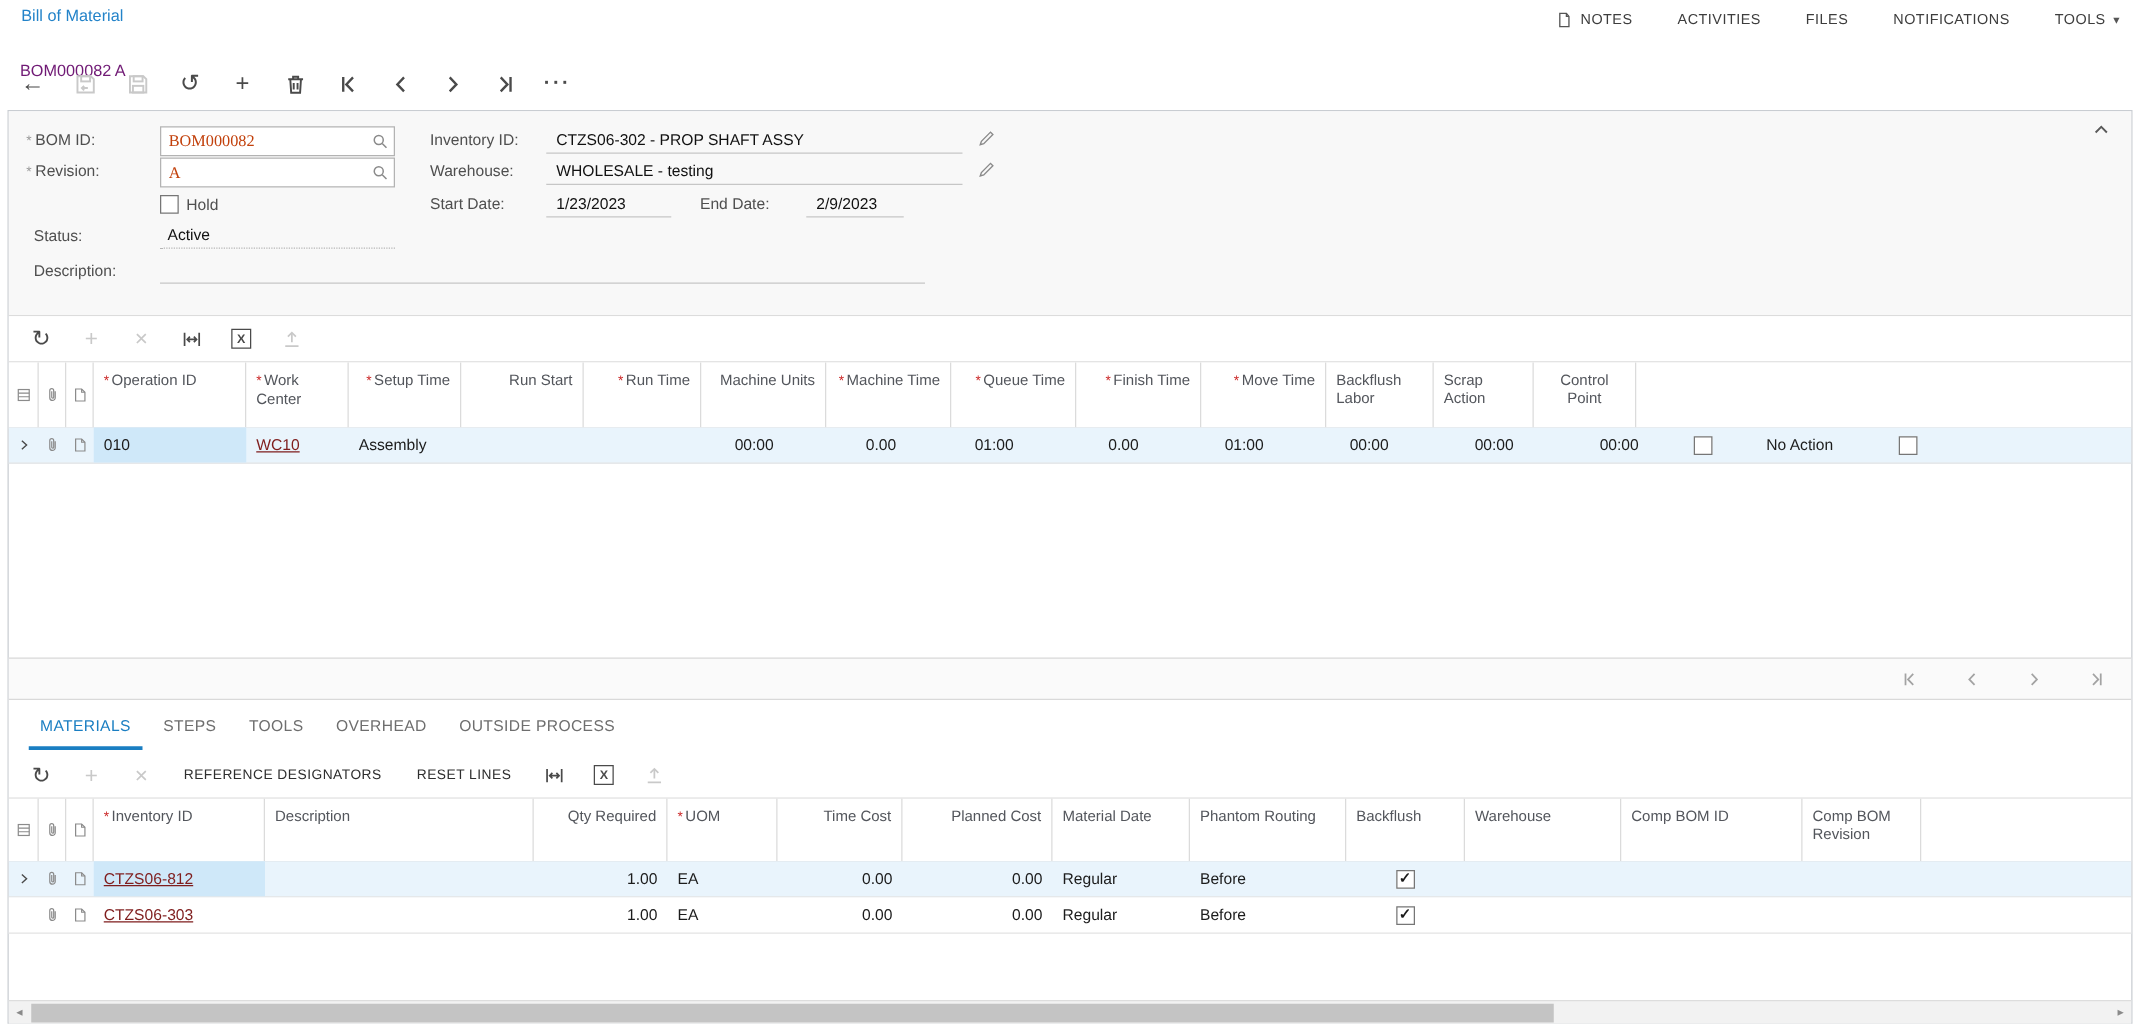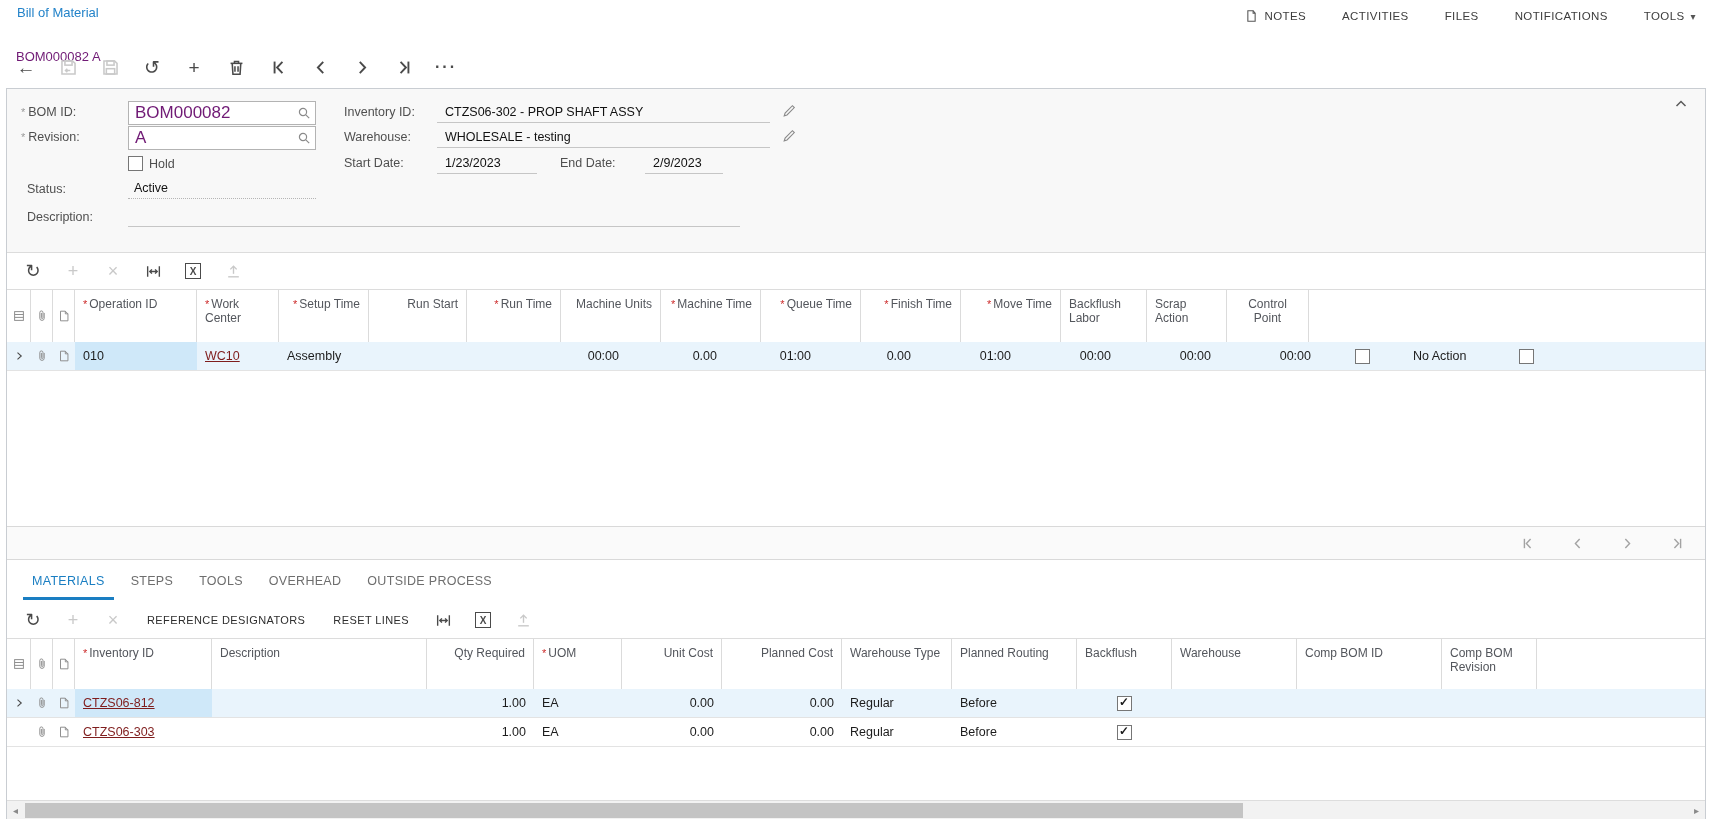--- a/index.html
+++ b/index.html
@@ -21,21 +21,21 @@
   .tbtn.nav svg{stroke-width:1.6;}
   .ellip{font-size:16px;font-weight:bold;letter-spacing:2px;color:#4a4a4a;}
   
   .content{left:6px;top:88px;width:1698px;height:729px;border:1px solid #c9cdd2;background:#fff;}
   
   .form-panel{left:0;top:0;width:100%;height:163px;background:#f8f8f8;border-bottom:1px solid #dcdcdc;}
   .flabel{font-size:12.5px;color:#4f4f4f;white-space:nowrap;}
   .req{color:#9a9a9a;margin-right:3px;font-size:11px;}
   .hreq{color:#cc2a2a;margin-right:2px;font-size:11px;}
   .lookup{left:121px;width:188px;height:24px;border:1px solid #b3b3b3;background:#fff;box-sizing:border-box;}
-  .lookup input{border:0;outline:0;width:100%;height:100%;box-sizing:border-box;padding:0 24px 0 6px;font-size:17px;font-family:Liberation Sans, sans-serif;color:#701a75;background:transparent;}
+  .lookup input{border:0;outline:0;width:100%;height:100%;box-sizing:border-box;padding:0 24px 0 6px;font-size:13px;font-family:Liberation Serif, serif;color:#c2410c;background:transparent;}
   .mag{position:absolute;right:3px;top:3px;width:16px;height:16px;cursor:pointer;}
   .mag svg{stroke:#8a8a8a;fill:none;stroke-width:1.2;width:16px;height:16px;}
   .uline{border-bottom:1px solid #c6c6c6;height:22px;font-size:12.5px;color:#111;display:flex;align-items:center;box-sizing:border-box;}
   .uline.dotted{border-bottom:1px dotted #b5b5b5;}
   .pencil{width:18px;height:18px;cursor:pointer;}
   .pencil svg{stroke:#8a8a8a;fill:none;stroke-width:1.1;width:16px;height:16px;}
   .cb{width:13px;height:13px;border:1px solid #767676;background:#fff;display:inline-block;position:relative;box-sizing:content-box;}
   .cb.checked::after{content:"\2713";position:absolute;left:1px;top:-1px;font-size:12px;line-height:13px;color:#1a1a1a;font-weight:bold;}
   .collapse-btn{right:12px;top:7px;width:20px;height:20px;cursor:pointer;}
   .collapse-btn svg{stroke:#5a5a5a;fill:none;stroke-width:1.5;width:16px;height:16px;}
@@ -473,30 +473,30 @@
     <div class="gc hc m-desc">
         <span>Description</span>
       </div>
     <div class="gc hc r m-qty">
         <span>Qty Required</span>
       </div>
     <div class="gc hc m-uom">
         <span><span class="hreq">*</span><span>UOM</span></span>
       </div>
     <div class="gc hc r m-ucost">
-        <span>Unit Cost</span>
+        <span>Time Cost</span>
       </div>
     <div class="gc hc r m-pcost">
         <span>Planned Cost</span>
       </div>
     <div class="gc hc m-mtype">
-        <span>Warehouse Type</span>
+        <span>Material Date</span>
       </div>
     <div class="gc hc m-phan">
-        <span>Planned Routing</span>
+        <span>Phantom Routing</span>
       </div>
     <div class="gc hc m-bf">
         <span>Backflush</span>
       </div>
     <div class="gc hc m-wh">
         <span>Warehouse</span>
       </div>
     <div class="gc hc m-cbom">
         <span>Comp BOM ID</span>
       </div>

